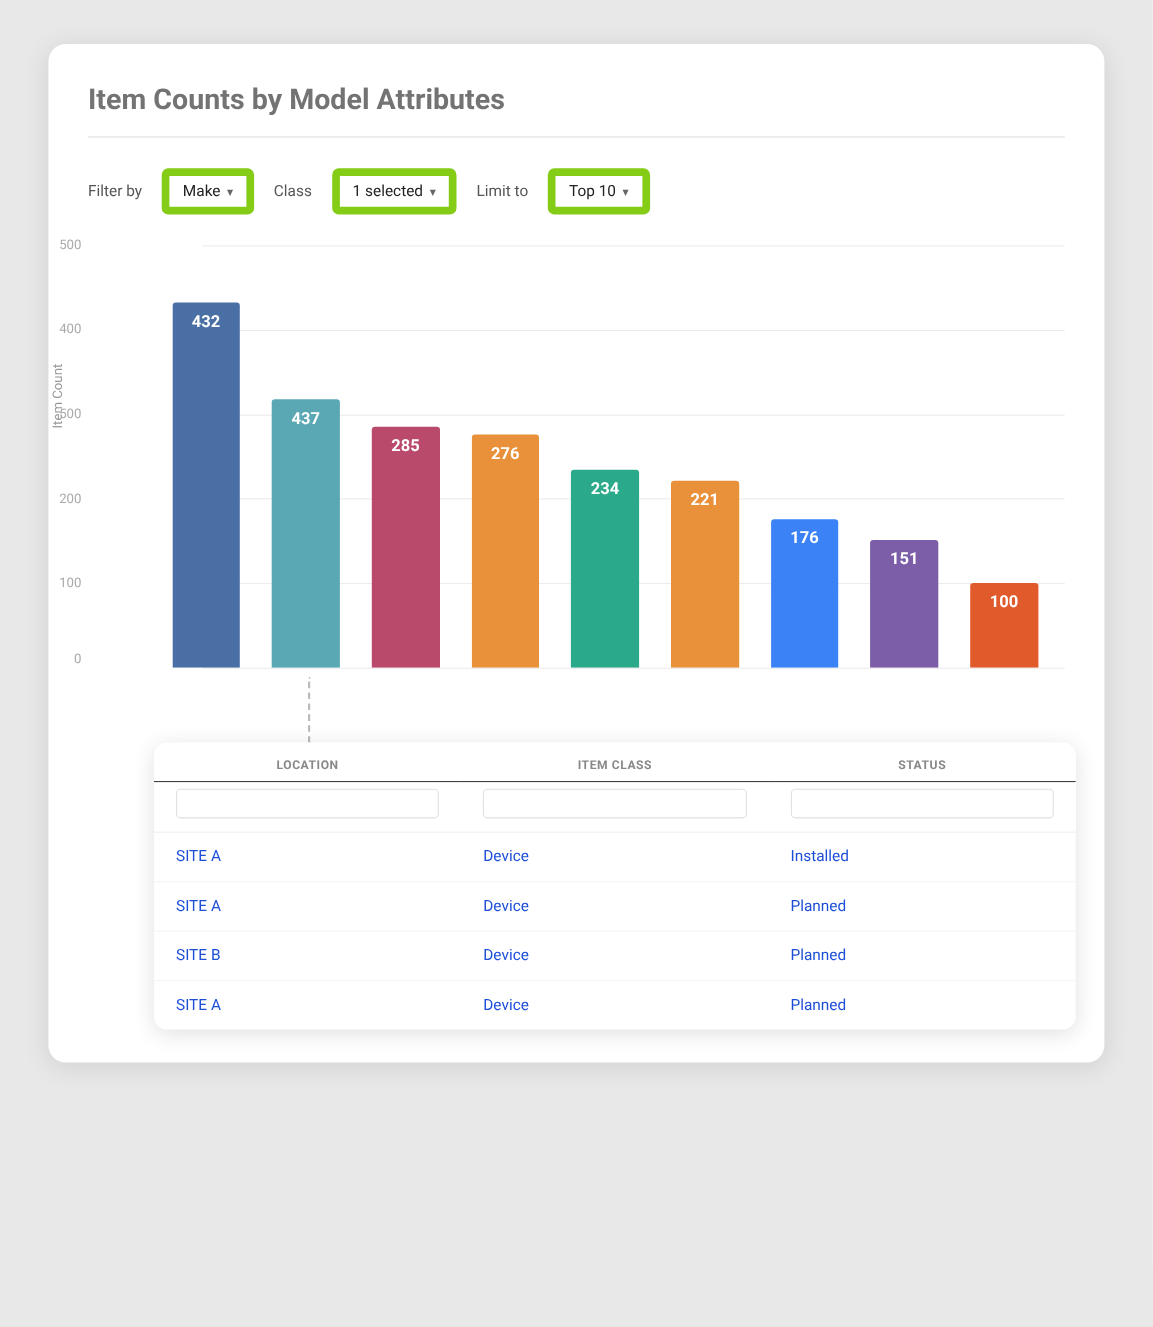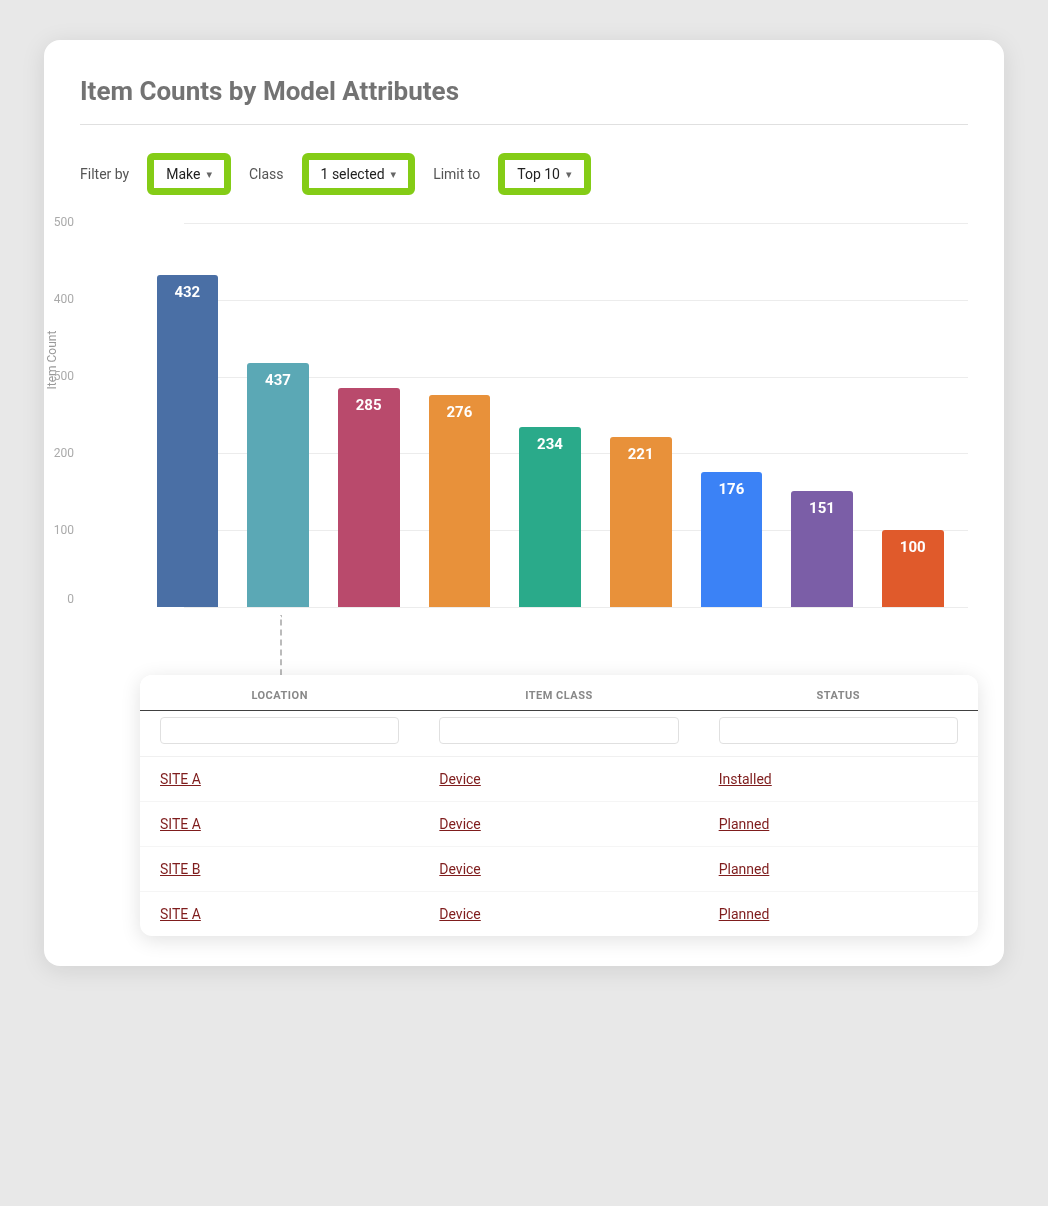--- a/index.html
+++ b/index.html
@@ -189,22 +189,21 @@
     }
     .table-inner tbody tr {
       border-bottom: 1px solid #f5f5f5;
     }
     .table-inner tbody tr:last-child {
       border-bottom: none;
     }
     .table-inner tbody td {
       padding: 14px 20px;
       font-size: 14px;
-      color: #7f1d1d;
-      text-decoration: underline;
+      color: #1d4ed8;
     }
   </style>
 </head>
 <body>
 
 <div class="card">
   <h1 class="page-title">Item Counts by Model Attributes</h1>
   <hr class="divider">
 
   <div class="filter-row">

